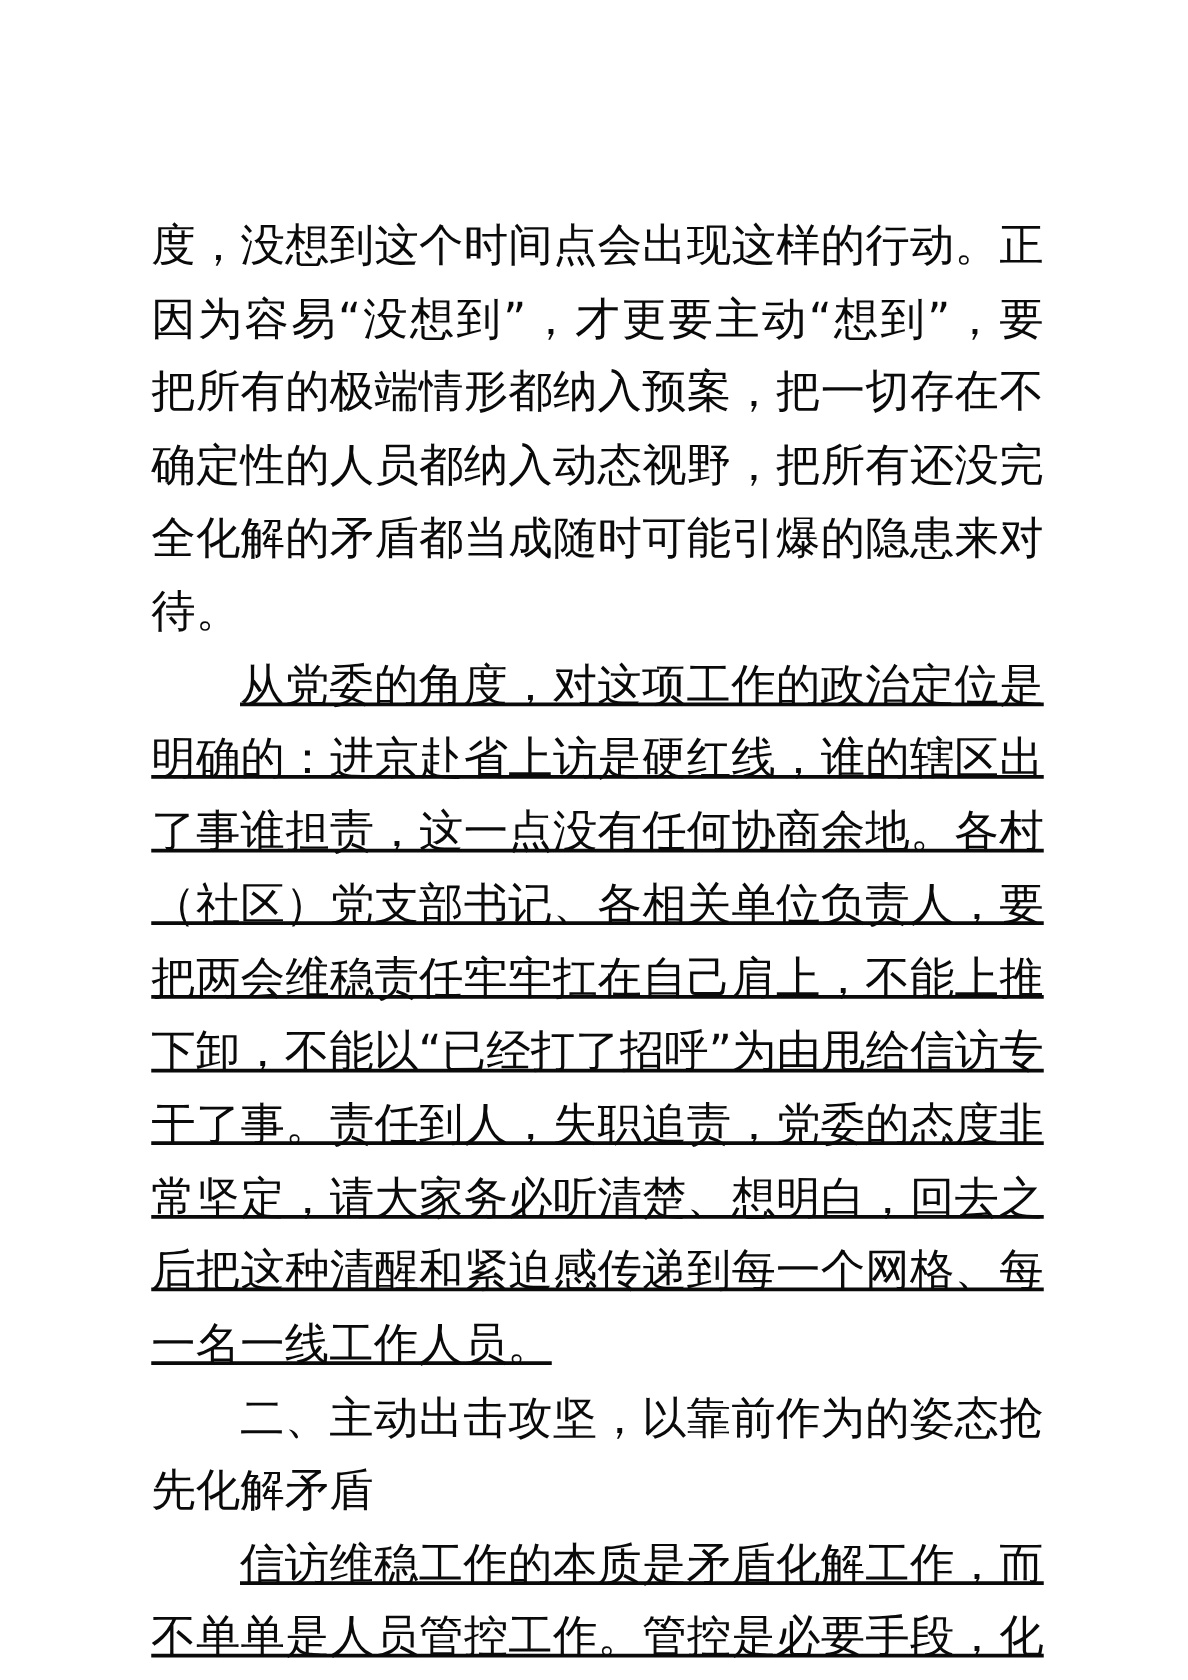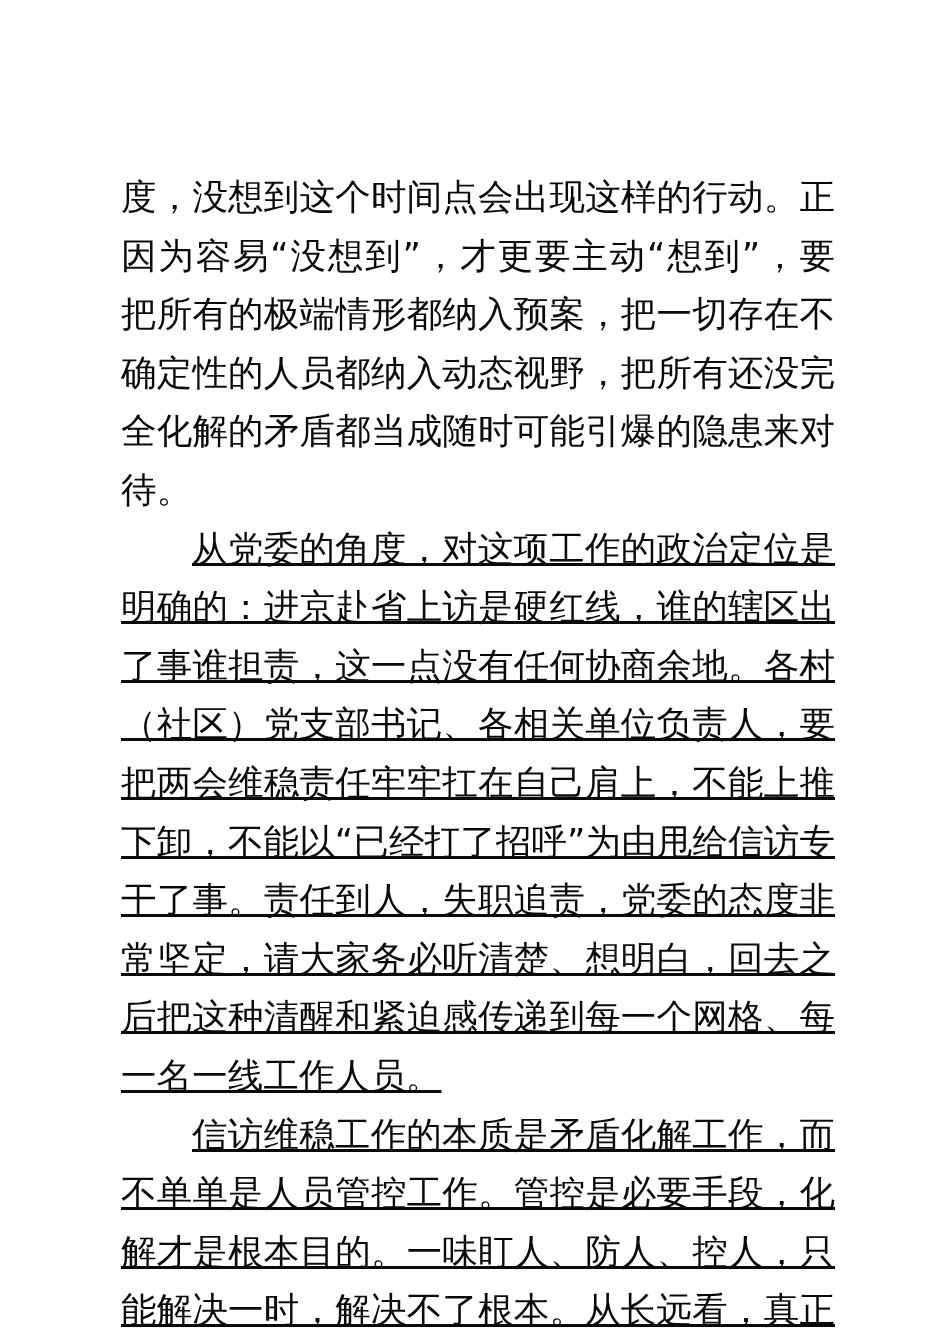--- a/index.html
+++ b/index.html
@@ -67,20 +67,21 @@
 <body>
 
 <div id="page">
 
   <div id="doc-body">
 
     <p class="para">度，没想到这个时间点会出现这样的行动。正因为容易“没想到”，才更要主动“想到”，要把所有的极端情形都纳入预案，把一切存在不确定性的人员都纳入动态视野，把所有还没完全化解的矛盾都当成随时可能引爆的隐患来对待。</p>
 
     <p class="para indent">从党委的角度，对这项工作的政治定位是明确的：进京赴省上访是硬红线，谁的辖区出了事谁担责，这一点没有任何协商余地。各村（社区）党支部书记、各相关单位负责人，要把两会维稳责任牢牢扛在自己肩上，不能上推下卸，不能以“已经打了招呼”为由甩给信访专干了事。责任到人，失职追责，党委的态度非常坚定，请大家务必听清楚、想明白，回去之后把这种清醒和紧迫感传递到每一个网格、每一名一线工作人员。</p>
 
+    <p class="para heading">二、主动出击攻坚，以靠前作为的姿态抢先化解矛盾</p>
 
     <p class="para indent">信访维稳工作的本质是矛盾化解工作，而不单单是人员管控工作。管控是必要手段，化解才是根本目的。一味盯人、防人、控人，只能解决一时，解决不了根本。从长远看，真正能减少两会期间越级上访风险的，是把矛盾消化在基层，把情绪疏导在萌芽，把问题解决在开口之前。距两会召开尚有一段时间窗口，这是主动出击化解矛盾的最后关键期，必须抓住、用好，不能坐等问题来找上门。对此，提出三点要求：</p>
 
   </div>
 
   <div id="page-tail"></div>
 
 </div>
 
 </body></html>

